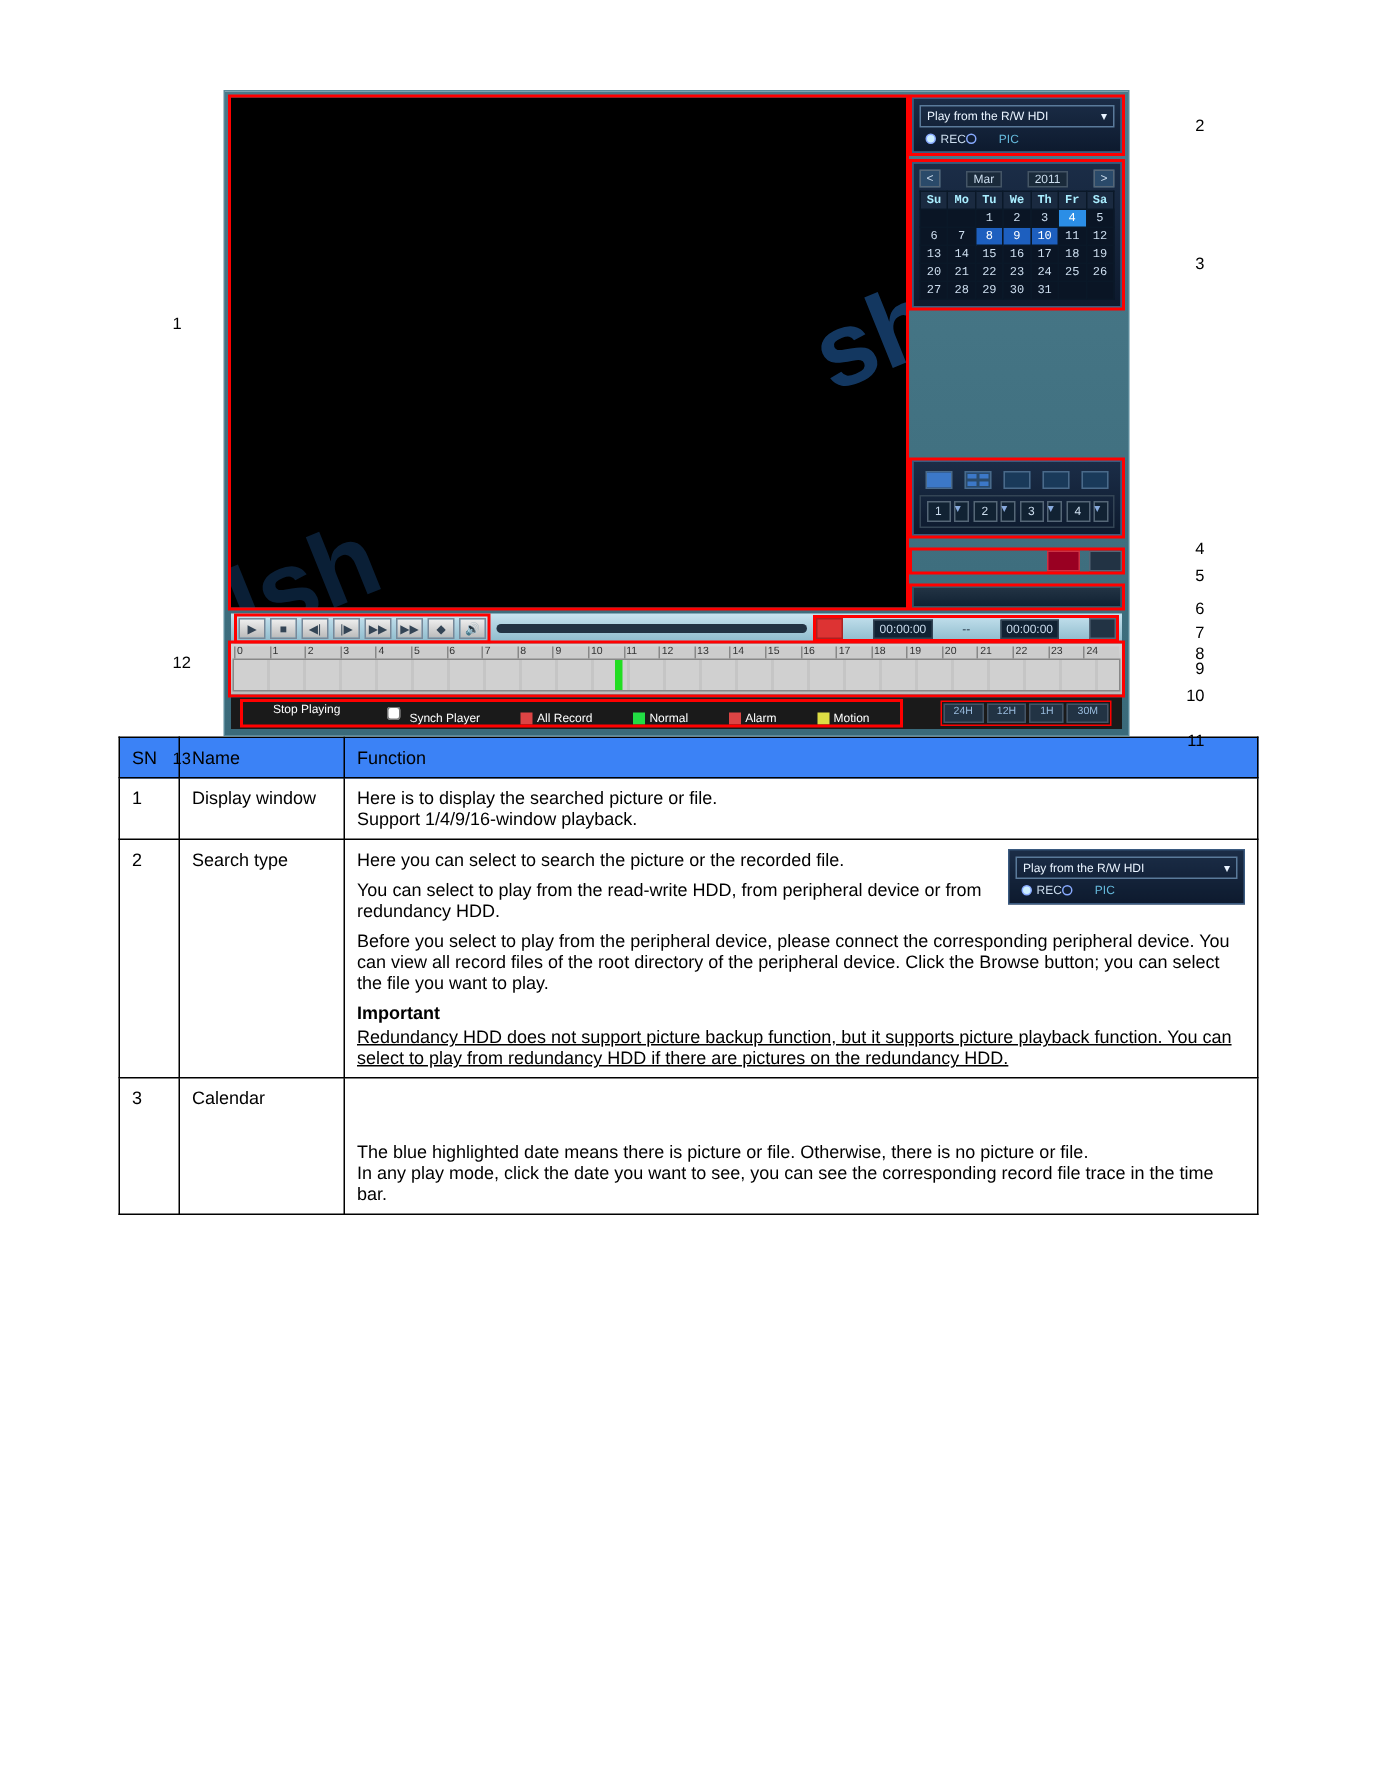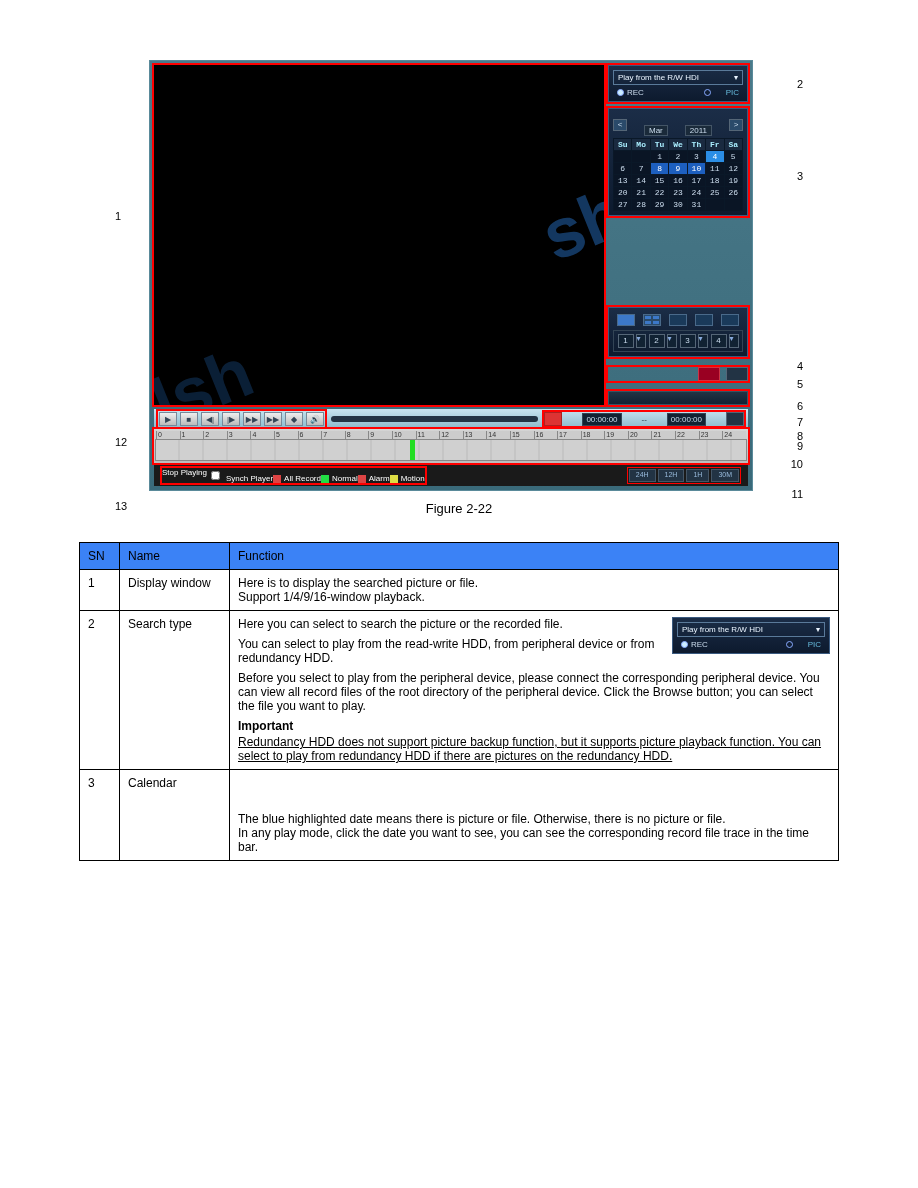--- a/index.html
+++ b/index.html
@@ -53,29 +53,29 @@
     color: #cde;
     font-size: 9px;
     position: relative;
   }
   .redbox { outline: 2px solid red; }
   .play-from {
     display: flex; justify-content: space-between; align-items: center;
     border: 1px solid #5a7a9a; padding: 2px 4px; margin-bottom: 3px;
     font-size: 8px; color: #eaf4ff;
   }
-  .radio-row { display:flex; justify-content: space-between; font-size:8px; padding: 0 4px;}
+  .radio-row { display:flex; font-size:8px; padding: 0 4px;}
   .radio-row span { display:flex; align-items:center; gap:3px;}
   .radio { width:7px; height:7px; border-radius:50%; border:1px solid #8af; display:inline-block;}
   .radio.on { background:#cef; }
   .pic-lbl { color:#6bd;padding-left:12px; }
   .calendar { }
   .cal-head { display:flex; justify-content:space-between; align-items:center; font-size:8px; margin-bottom:2px;}
   .cal-btn { width:14px; height:12px; background:#2a4a6a; border:1px solid #567; color:#cde; text-align:center; line-height:10px; font-size:8px;}
-  .cal-month, .cal-year { background:#1a2a3a; border:1px solid #456; padding:0 4px; font-size:8px;margin-top:12px;}
+  .cal-month, .cal-year { background:#1a2a3a; border:1px solid #456; padding:0 4px; font-size:8px;}
   .cal-grid { width:100%; border-collapse:collapse; }
   .cal-grid th, .cal-grid td { width:14.2%; text-align:center; font-size:8px; border:1px solid #0a1828; padding:1px 0;font-family:Liberation Mono, monospace; }
   .cal-grid th { background:#1a2a40; color:#aef; }
   .cal-grid td { background:#0a1525; color:#cde; }
   .cal-grid td.has { background:#1d5fbf; color:#fff; }
   .cal-grid td.sel { background:#2b8ee6; color:#fff; }
   .cal-grid td.empty { background:#0a1525; }
   .layout-sec { margin-top: auto; }
   .layout-icons { display:flex; justify-content:space-around; margin:2px 0 4px; }
   .licon { width:18px; height:12px; background:#1a3a5a; border:1px solid #4a6a8a; display:flex; flex-wrap:wrap; }
@@ -314,21 +314,21 @@
               <div class="tl-tick">22</div>
               <div class="tl-tick">23</div>
               <div class="tl-tick">24</div>
           </div>
           <div class="tl-tracks">
             <div class="tl-mark" style="left:43%;"></div>
           </div>
         </div>
 
         <div class="status-legend">
-          <span class="redbox" style="padding:0 0; display:flex; gap:0;">
+          <span class="redbox" style="padding:0 20px; display:flex; gap:27px;">
             <span>Stop Playing</span>
             <span class="leg">
                 <input type="checkbox" style="width: 9px; height: 9px;">
                 <span>Synch Player</span>
               </span>
             <span class="leg">
                 <span class="swatch sw-all"></span>
                 <span>All Record</span>
               </span>
             <span class="leg">
@@ -362,21 +362,20 @@
     <div class="callout" style="right:-24px; top:340px;">6</div>
     <div class="callout" style="right:-24px; top:356px;">7</div>
     <div class="callout" style="right:-24px; top:370px;">8</div>
     <div class="callout" style="right:-24px; top:380px;">9</div>
     <div class="callout" style="right:-24px; top:398px;">10</div>
     <div class="callout" style="right:-24px; top:428px;">11</div>
     <div class="callout" style="left:-24px; top:376px;">12</div>
     <div class="callout" style="left:-24px; top:440px;">13</div>
   </div>
 
-  <div class="figure-caption">Figure 2-22</div>
 
   <table class="desc">
     <tbody>
         <tr>
       <th style="width:40px;">SN</th>
       <th style="width:110px;">Name</th>
       <th>Function</th>
     </tr>
     <tr>
       <td>1</td>

